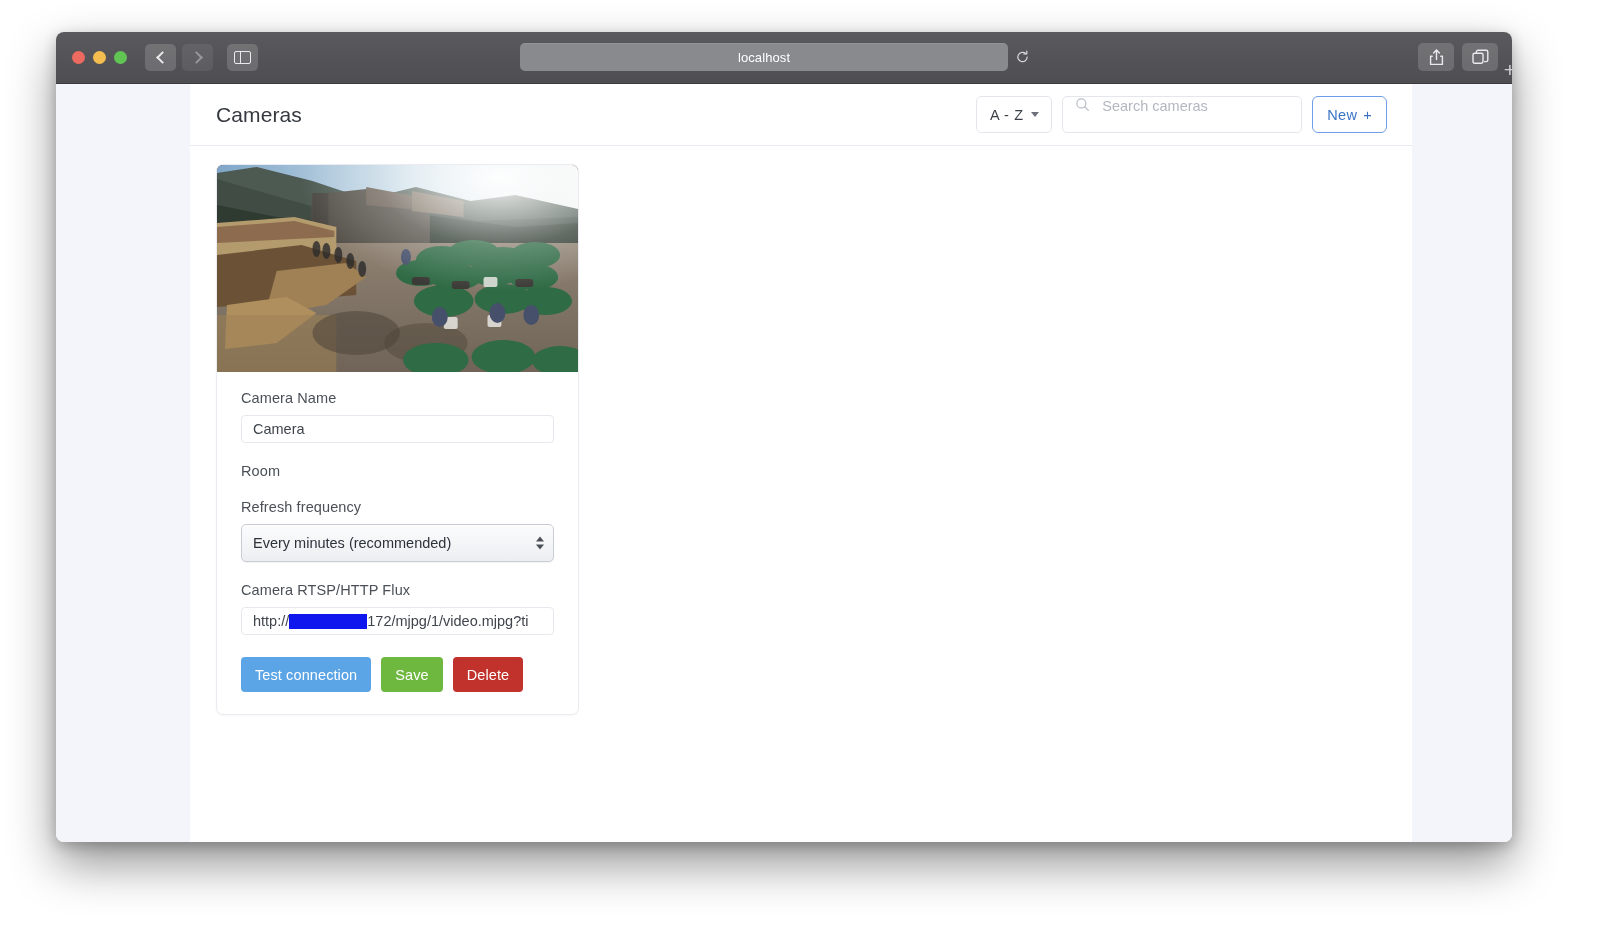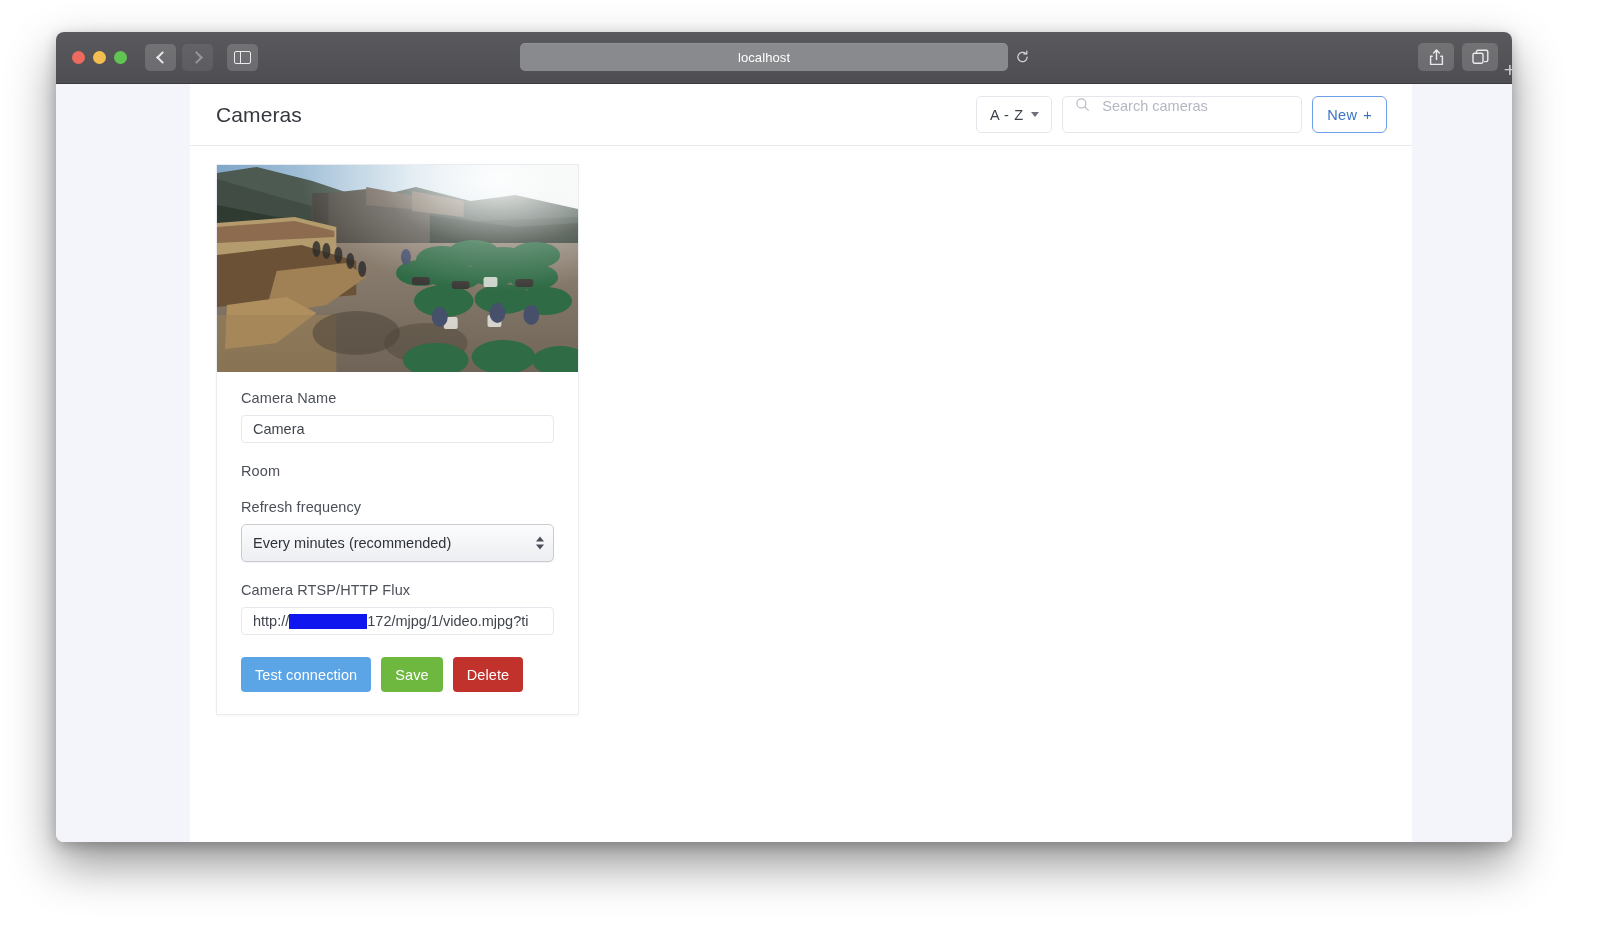--- a/index.html
+++ b/index.html
@@ -158,21 +158,21 @@
     display: flex; align-items: center; gap: 6px;
     padding: 0 14px;
     font-size: 14.5px; color: #3b73c4; letter-spacing: 0.3px;
   }
 
   
   .cardwrap { padding: 18px 26px; }
   .card {
     width: 363px;
     border: 1px solid #ebecf1;
-    border-radius: 0;
+    border-radius: 7px;
     background: #fff;
     overflow: hidden;
     box-shadow: 0 1px 2px rgba(20,24,40,0.04);
   }
   .thumb {
     width: 100%; height: 207px;
     position: relative; overflow: hidden;
     background: #2a2f26;
   }
   .thumb svg { display: block; width: 100%; height: 100%; }

